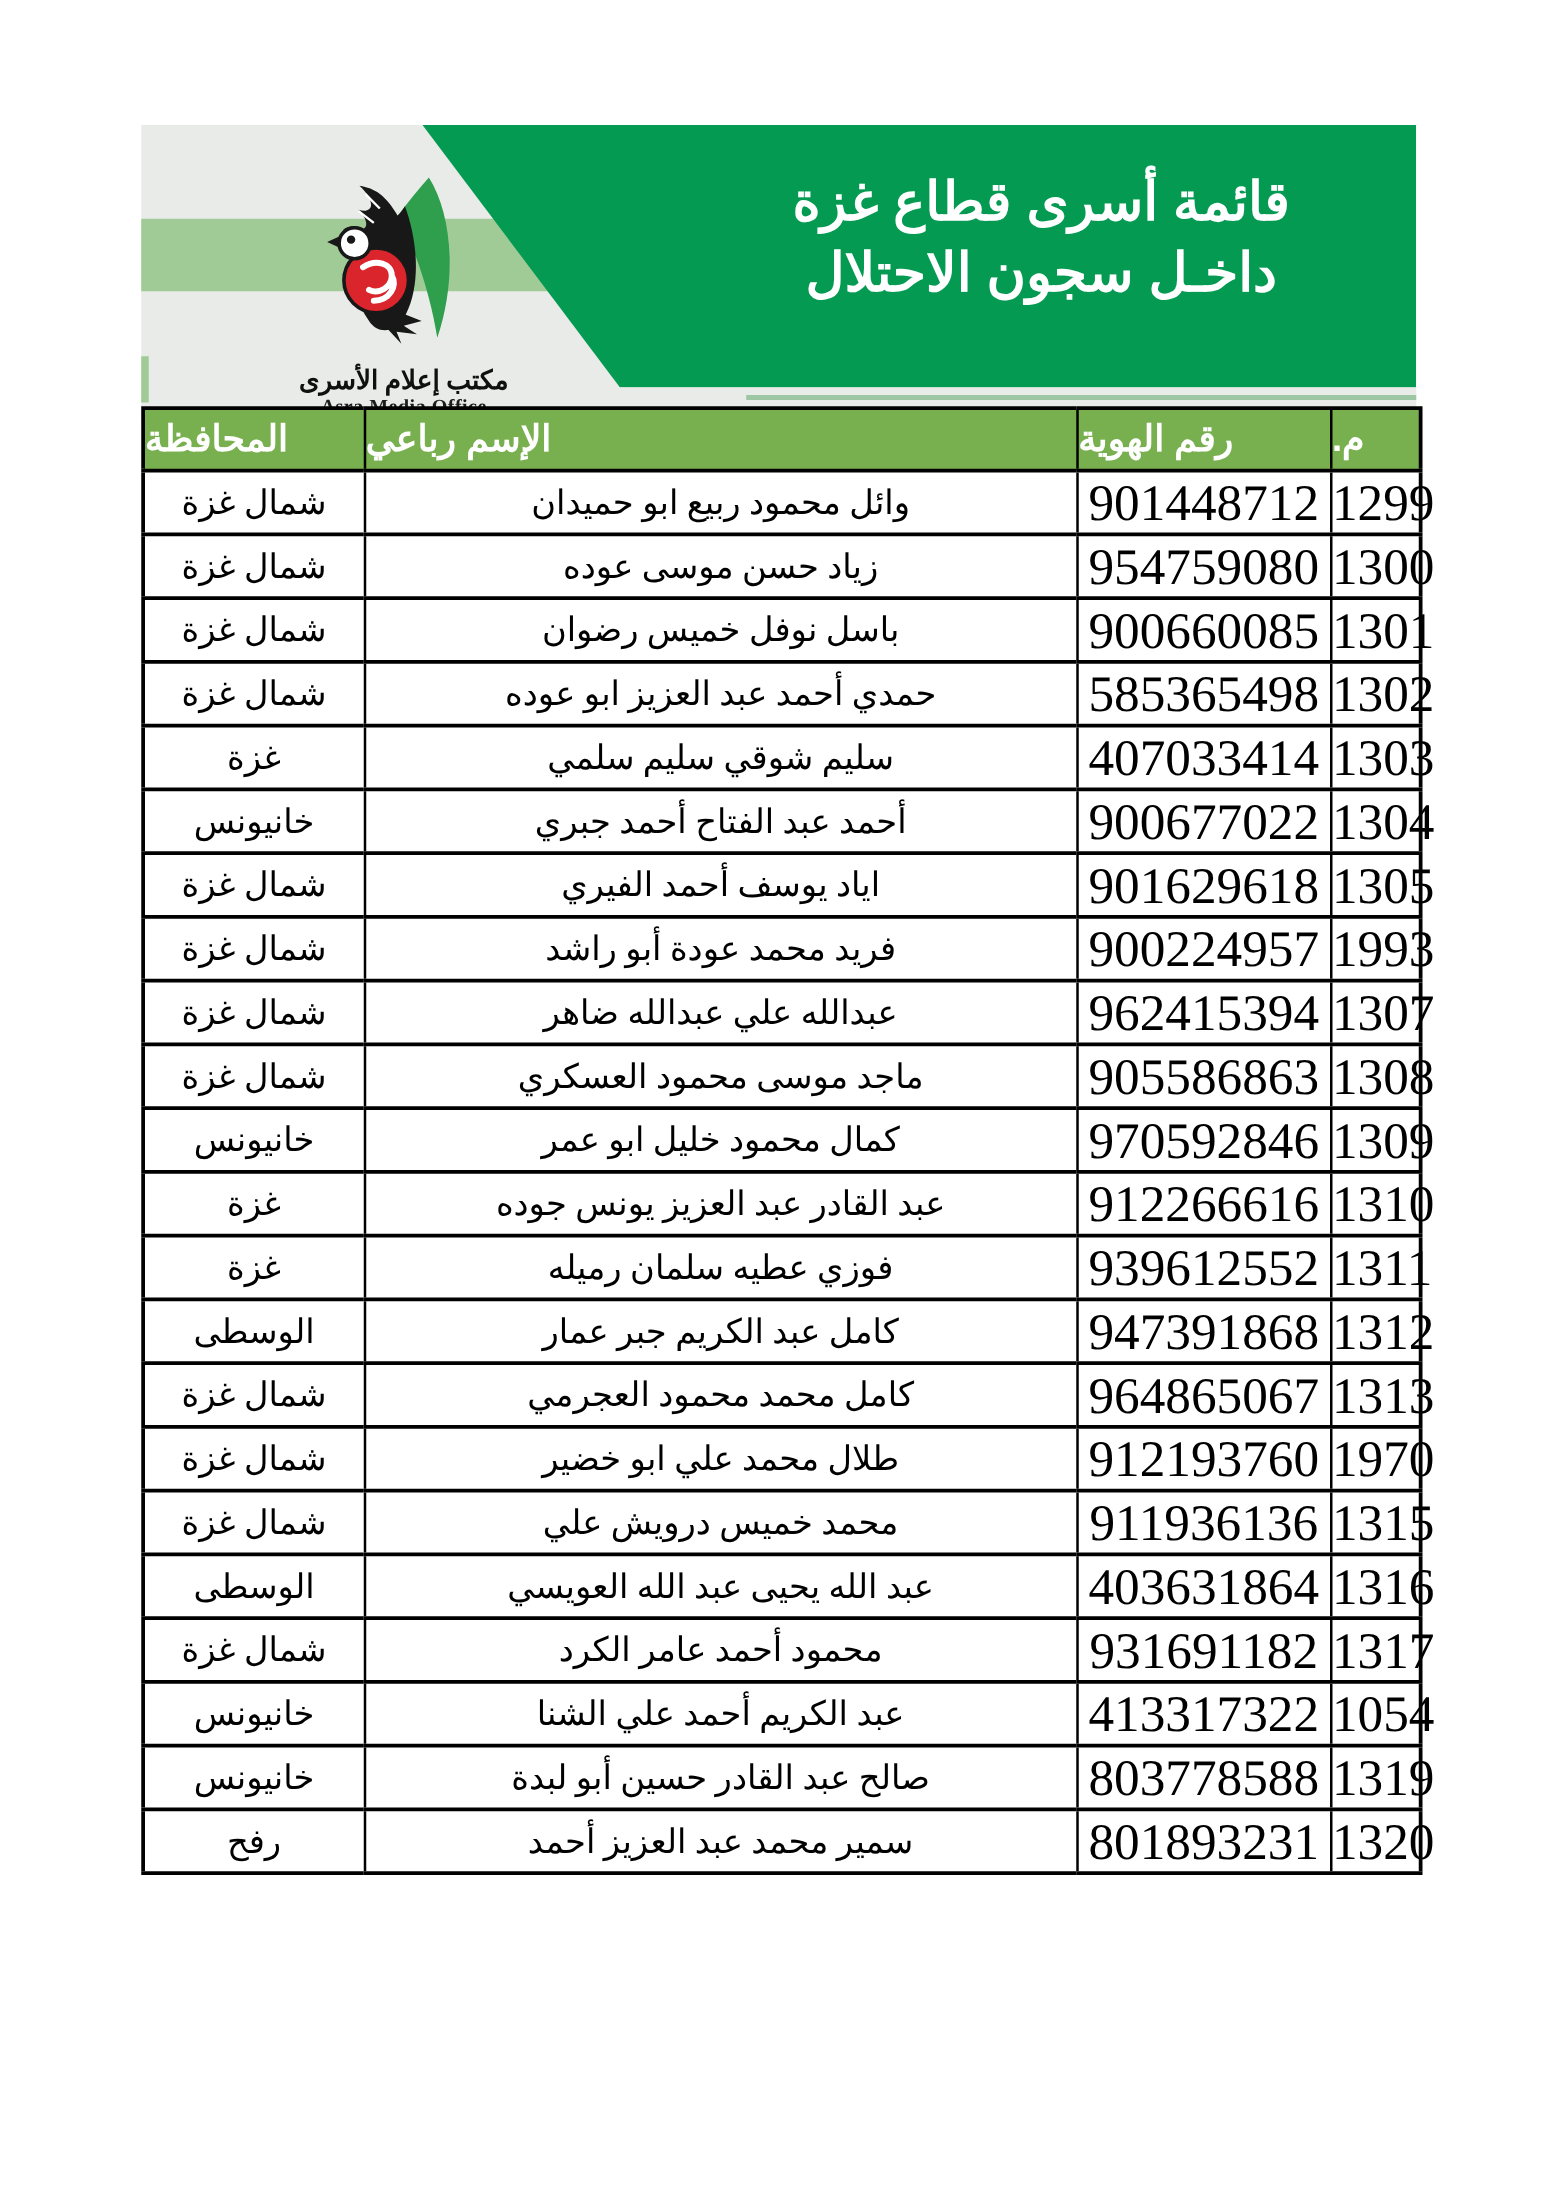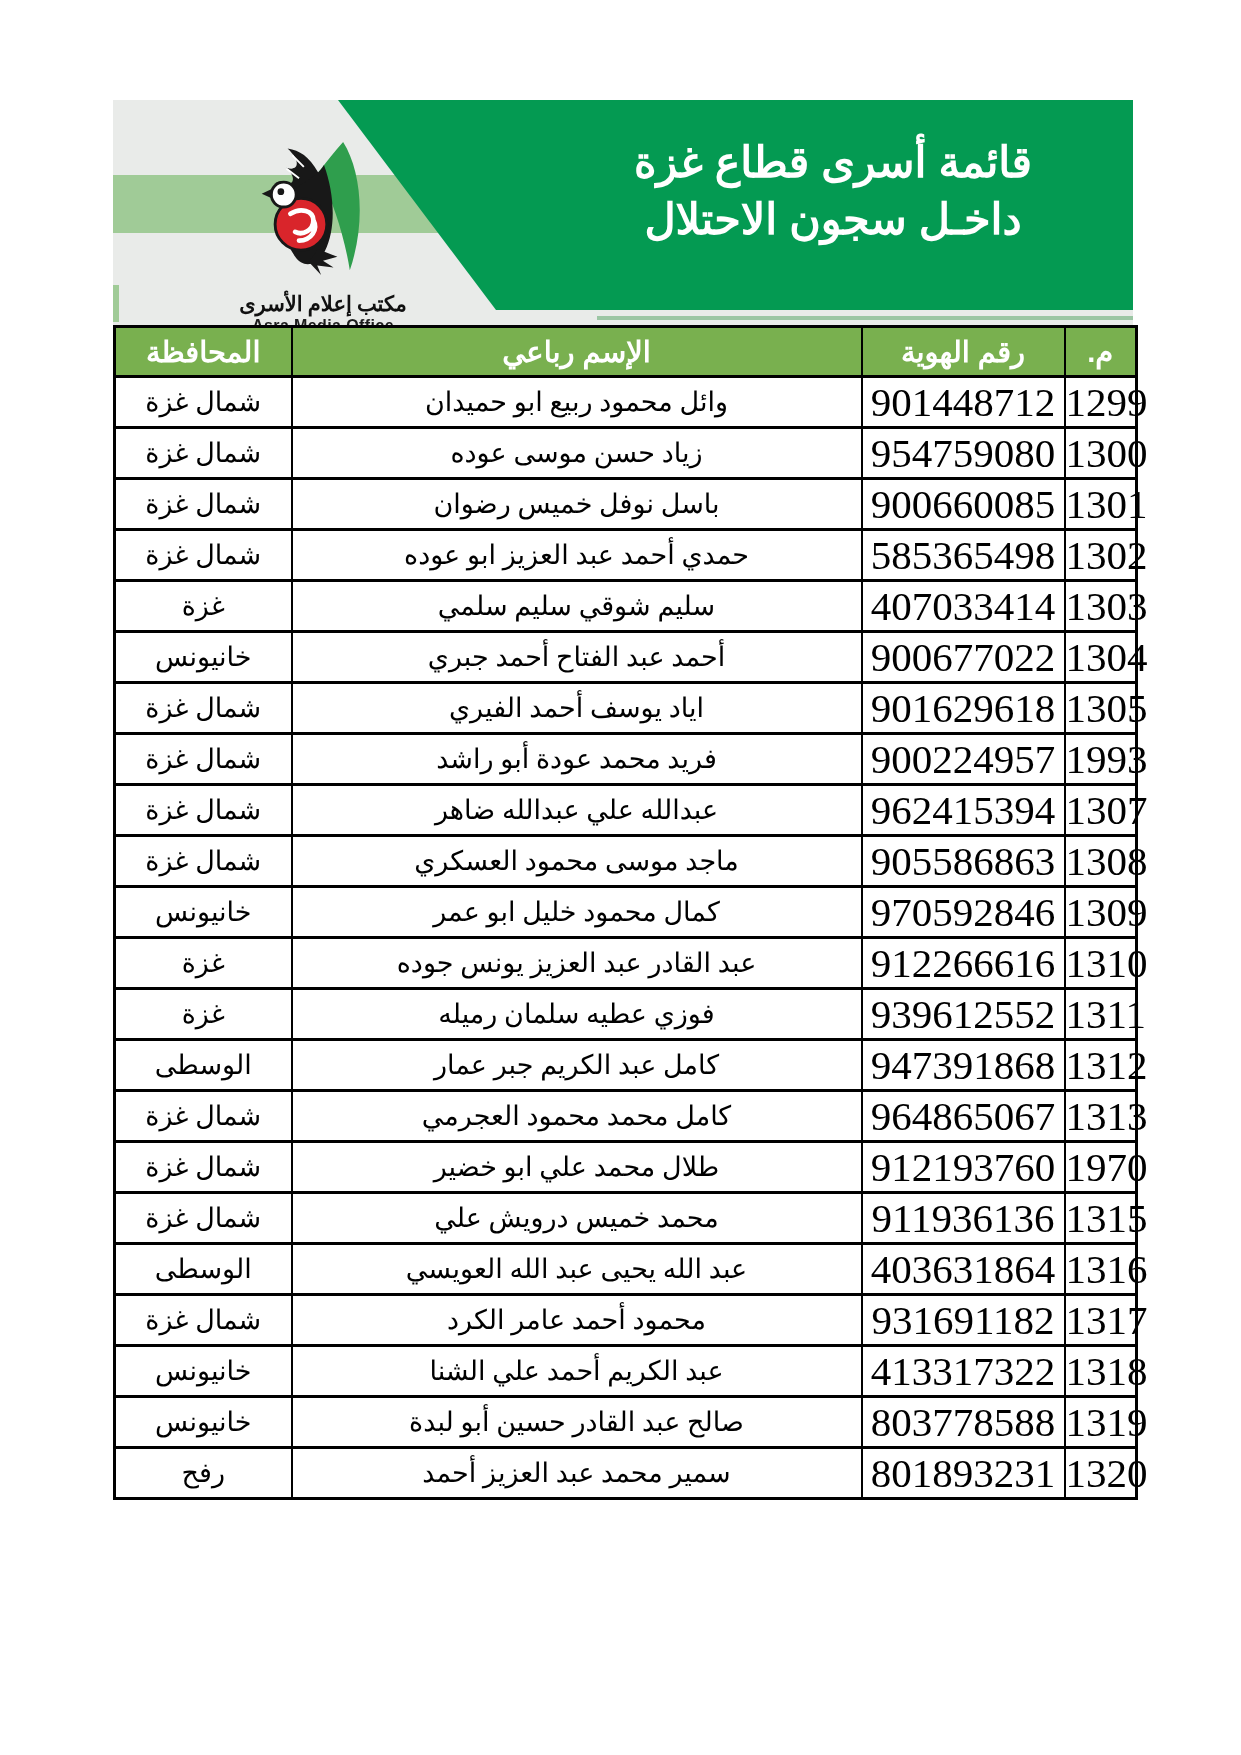--- a/index.html
+++ b/index.html
@@ -50,34 +50,34 @@
   .logo{
     position:absolute;left:95px;top:40px;width:230px;text-align:center;
   }
   .logo svg{display:block;margin:0 auto;}
   .logo-ar{
     direction:rtl;font-weight:bold;font-size:21px;color:#101010;
     font-family:"Liberation Serif",serif;line-height:24px;margin-top:16px;
   }
   .logo-en{
     font-weight:bold;font-size:16px;color:#1c1c1c;letter-spacing:.4px;
-    font-family:Liberation Sans, sans-serif;line-height:19px;
+    font-family:Liberation Serif, serif;line-height:19px;
   }
   
   table.prisoners{
     position:absolute;left:113px;top:325px;width:1022px;
     border-collapse:collapse;direction:rtl;table-layout:fixed;
     border:3px solid var(--border-black);
   }
   table.prisoners th{
     background:var(--table-header-green);color:#ffffff;
     font-family:"Liberation Sans",sans-serif;font-weight:bold;font-size:29px;
     height:50px;border:2px solid var(--border-black);
     border-top-width:3px;border-bottom-width:3px;
-    text-align:center;vertical-align:middle;padding:0;
+    text-align:left;vertical-align:middle;padding:0;
   }
   table.prisoners td{
     background:#ffffff;color:#000000;height:51px;padding:0;
     border:2px solid var(--border-black);
     border-top-width:3px;border-bottom-width:3px;
     text-align:center;vertical-align:middle;
   }
   td.cell-name,td.cell-gov{
     font-family:"Liberation Serif",serif;font-size:27px;direction:rtl;
   }
@@ -248,21 +248,21 @@
     <td class="cell-name">عبد الله يحيى عبد الله العويسي</td>
     <td class="cell-gov">الوسطى</td>
   </tr>
       <tr>
     <td class="cell-index">1317</td>
     <td class="cell-id">931691182</td>
     <td class="cell-name">محمود أحمد عامر الكرد</td>
     <td class="cell-gov">شمال غزة</td>
   </tr>
       <tr>
-    <td class="cell-index">1318</td>
+    <td class="cell-index">1054</td>
     <td class="cell-id">413317322</td>
     <td class="cell-name">عبد الكريم أحمد علي الشنا</td>
     <td class="cell-gov">خانيونس</td>
   </tr>
       <tr>
     <td class="cell-index">1319</td>
     <td class="cell-id">803778588</td>
     <td class="cell-name">صالح عبد القادر حسين أبو لبدة</td>
     <td class="cell-gov">خانيونس</td>
   </tr>

